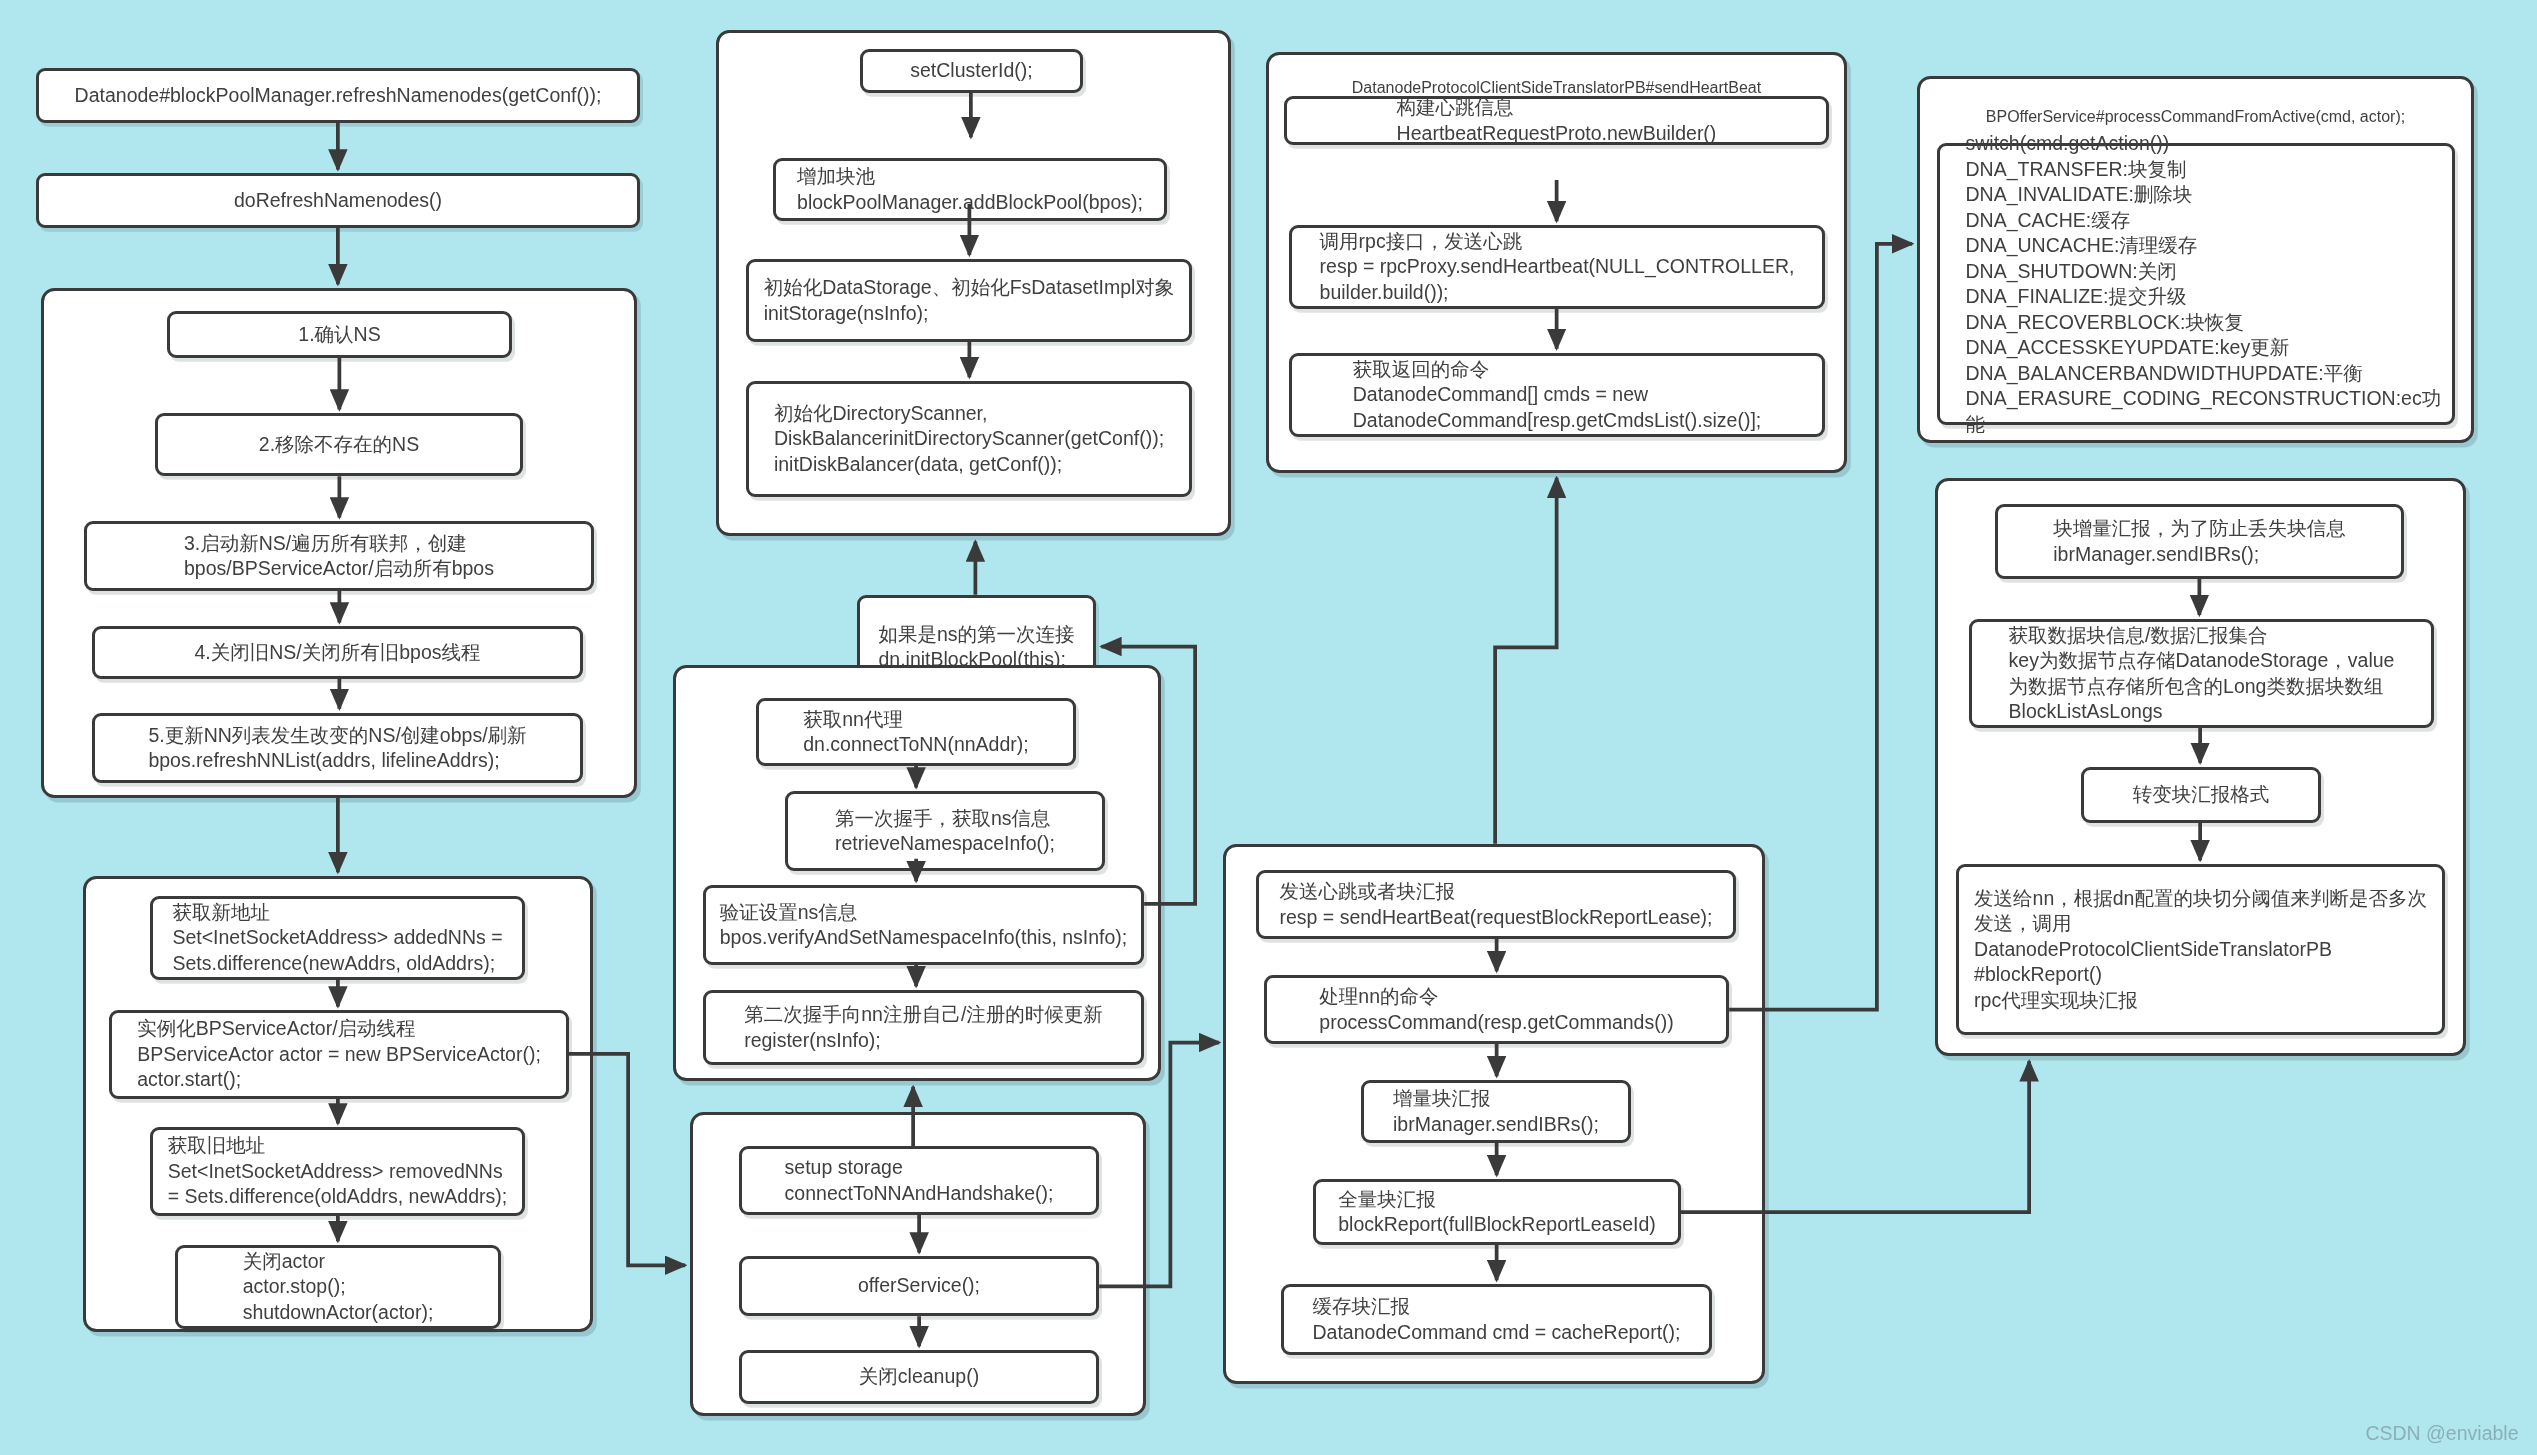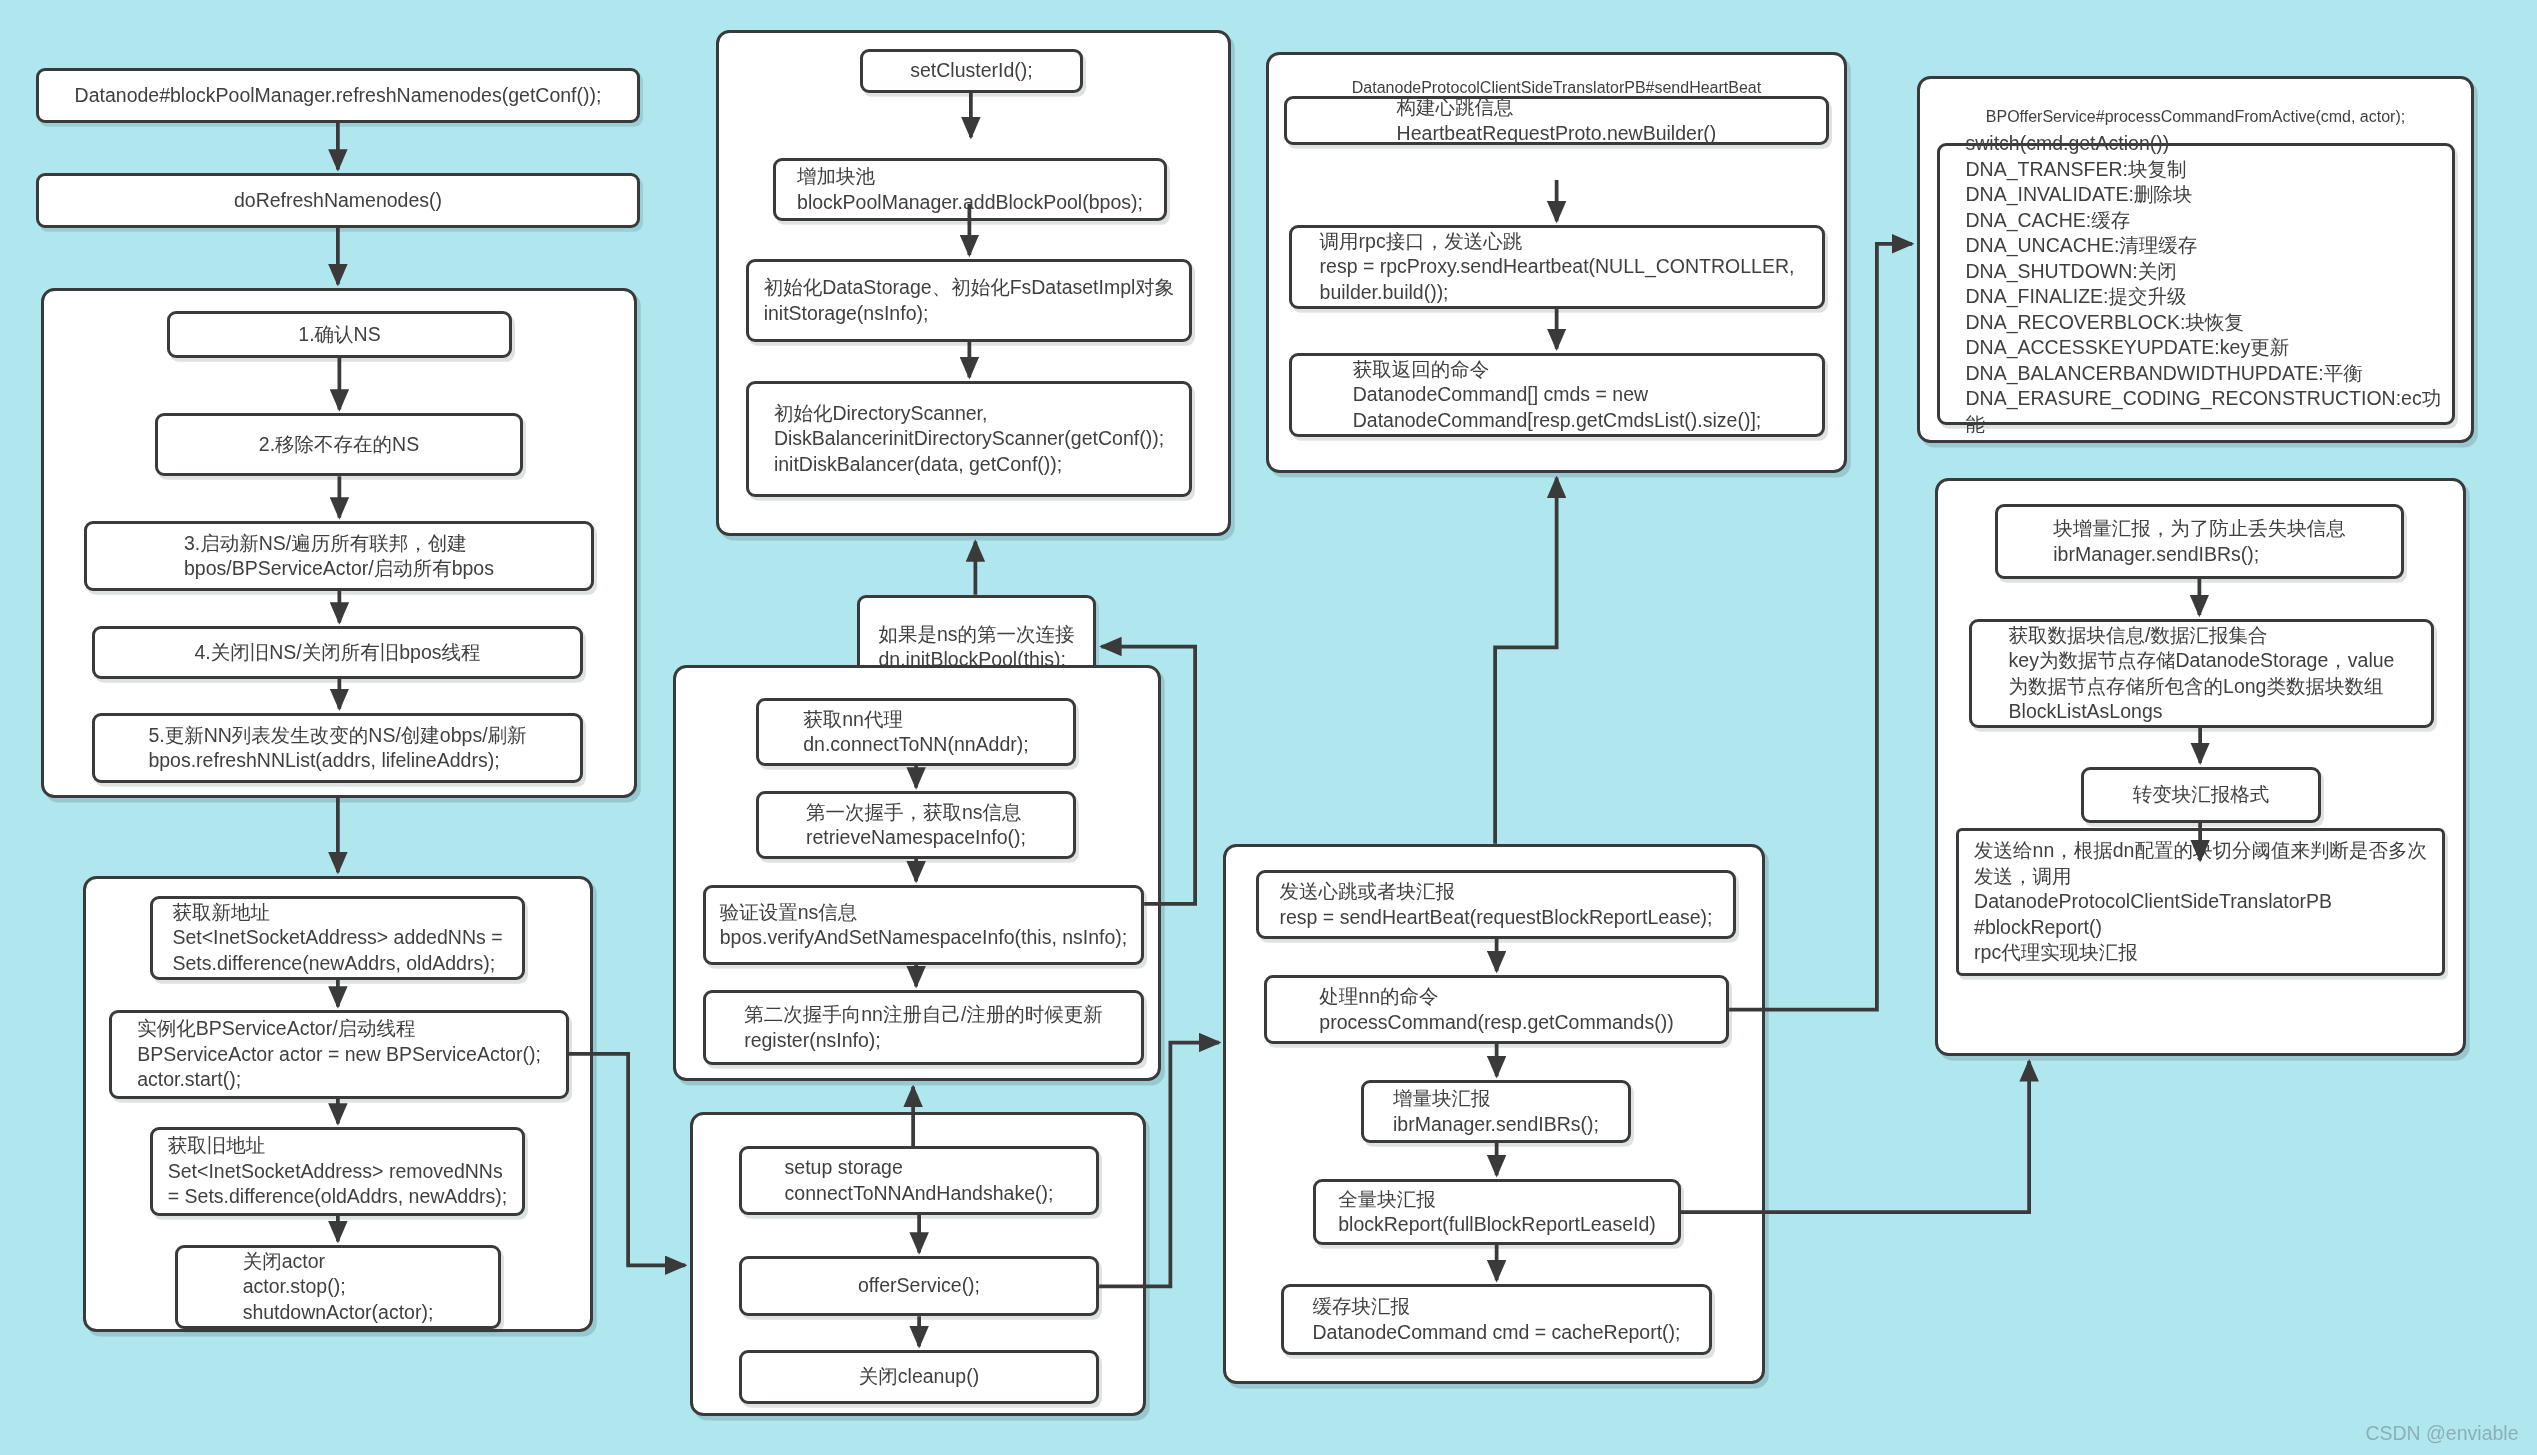--- a/index.html
+++ b/index.html
@@ -89,21 +89,21 @@
   <div class="box" style="left:857px;top:595px;width:239px;height:104px;">如果是ns的第一次连接
 dn.initBlockPool(this);</div>
 
   <div class="box" style="left:746px;top:381px;width:446px;height:116px;">初始化DirectoryScanner,
 DiskBalancerinitDirectoryScanner(getConf());
 initDiskBalancer(data, getConf());</div>
 
   <div class="container" style="left:673px;top:665px;width:488px;height:416px;"></div>
   <div class="box" style="left:756px;top:698px;width:320px;height:68px;">获取nn代理
 dn.connectToNN(nnAddr);</div>
-  <div class="box" style="left:756px;top:791px;width:320px;height:68px;">第一次握手，获取ns信息
+  <div class="box" style="left:785px;top:791px;width:320px;height:80px;">第一次握手，获取ns信息
 retrieveNamespaceInfo();</div>
   <div class="box" style="left:703px;top:885px;width:441px;height:80px;">验证设置ns信息
 bpos.verifyAndSetNamespaceInfo(this, nsInfo);</div>
   <div class="box" style="left:703px;top:990px;width:441px;height:75px;">第二次握手向nn注册自己/注册的时候更新
 register(nsInfo);</div>
 
   <div class="container" style="left:690px;top:1112px;width:456px;height:304px;"></div>
   <div class="box" style="left:739px;top:1146px;width:360px;height:69px;">setup storage
 connectToNNAndHandshake();</div>
   <div class="box" style="left:739px;top:1256px;width:360px;height:60px;">offerService();</div>
@@ -147,21 +147,21 @@
 DNA_ERASURE_CODING_RECONSTRUCTION:ec功能</div>
 
   <div class="container" style="left:1935px;top:478px;width:531px;height:578px;"></div>
   <div class="box" style="left:1995px;top:504px;width:409px;height:75px;">块增量汇报，为了防止丢失块信息
 ibrManager.sendIBRs();</div>
   <div class="box" style="left:1969px;top:619px;width:465px;height:109px;">获取数据块信息/数据汇报集合
 key为数据节点存储DatanodeStorage，value
 为数据节点存储所包含的Long类数据块数组
 BlockListAsLongs</div>
   <div class="box" style="left:2081px;top:767px;width:240px;height:56px;">转变块汇报格式</div>
-  <div class="box" style="left:1956px;top:828px;width:489px;height:148px;border-radius:6px;">发送给nn，根据dn配置的块切分阈值来判断是否多次
+  <div class="box" style="left:1956px;top:864px;width:489px;height:171px;">发送给nn，根据dn配置的块切分阈值来判断是否多次
 发送，调用
 DatanodeProtocolClientSideTranslatorPB
 #blockReport()
 rpc代理实现块汇报</div>
 
   <svg class="wires" width="2538" height="1455" viewBox="0 0 3383 1940">
     <defs>
       <marker id="arr" markerUnits="userSpaceOnUse" markerWidth="30" markerHeight="26" viewBox="0 0 30 26" refX="27" refY="13" orient="auto">
         <path d="M0,0 L30,13 L0,26 Z" fill="#3a3a3a"></path>
       </marker>

